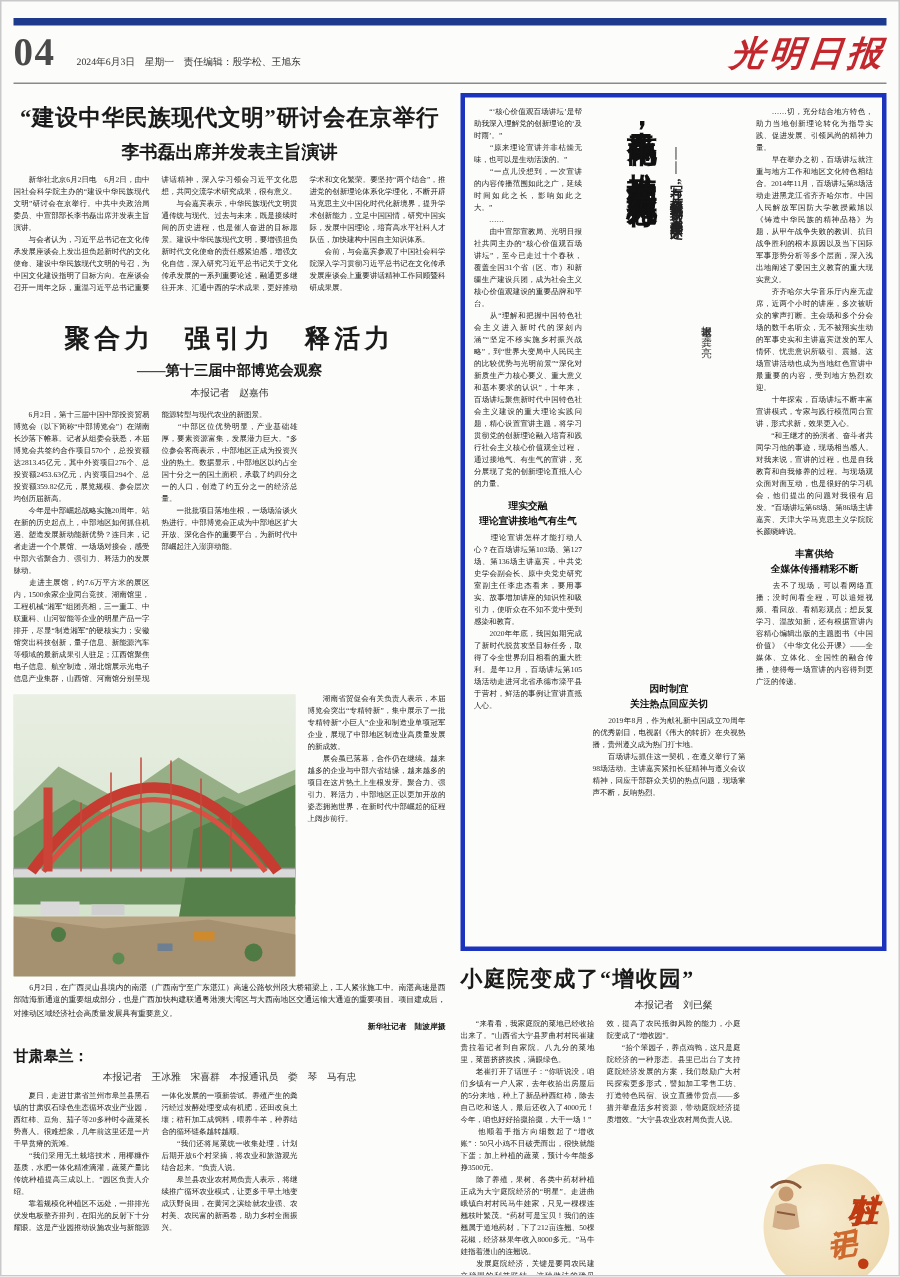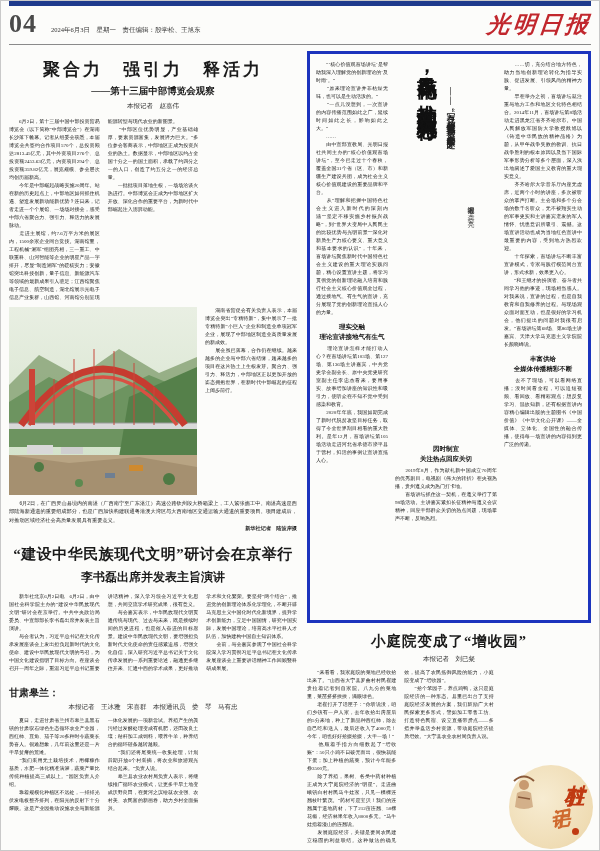--- a/index.html
+++ b/index.html
@@ -1,19 +1,19 @@
 <!DOCTYPE html>
 <html><head>
 <meta charset="utf-8">
 <style>
   html,body{margin:0;padding:0;background:#eee;}
   .page{position:relative;width:598px;height:849px;background:#fcfcfa;border:1px solid #c9c9c9;
         font-family:"Liberation Serif","DejaVu Serif",serif;color:#1a1a1a;overflow:hidden;}
   
-  .hdr{padding:0 8px 0 8px;}
+  .hdr{padding:11px 8px 0 8px;}
   .hdr-bar{height:5px;background:#1e3a8c;}
   .hdr-row{display:flex;align-items:baseline;margin-top:3px;border-bottom:1.5px solid #8a8a8a;padding-bottom:4px;}
   .pageno{font-size:26px;font-weight:bold;color:#4a4a4a;letter-spacing:1px;}
   .section{font-size:29px;font-weight:900;color:#1e3a8c;margin-left:8px;letter-spacing:2px;}
   .dateline{font-size:6.5px;color:#333;margin-left:14px;}
   .masthead{margin-left:auto;font-size:23px;font-weight:bold;font-style:italic;color:#c1272d;
             transform:skewX(-6deg);letter-spacing:3px;}
   
   .main{display:flex;gap:10px;padding:0 8px;}
   .colL{width:288px;}
@@ -47,21 +47,21 @@
   .f-c2{width:102px;flex:none;display:flex;flex-direction:column;}
   .f-c3{width:96px;flex:1;}
   .f-col-text{white-space:pre-line;text-align:justify;font-size:5px;line-height:1.6;color:#222;}
   .f-subhead{white-space:pre-line;font-weight:bold;text-align:center;font-size:6.5px;line-height:1.5;margin:5px 0 3px;color:#111;}
   .f-headblock{height:378px;display:flex;justify-content:center;gap:8px;flex:none;}
   .vhead{writing-mode:vertical-rl;font-size:20px;font-weight:900;line-height:1.05;letter-spacing:1.5px;color:#111;}
   .vsub{writing-mode:vertical-rl;font-size:8.5px;font-weight:bold;margin-top:26px;letter-spacing:1px;color:#222;}
   .vbyline{writing-mode:vertical-rl;font-size:7px;margin-top:140px;color:#333;}
   .f-c1-clip,.f-c3-clip{height:552px;overflow:hidden;}
   
-  .a4-head{font-size:14.5px;font-weight:900;text-align:center;margin-top:9px;letter-spacing:1px;}
+  .a4-head{font-size:14.5px;font-weight:900;margin-top:9px;letter-spacing:1px;}
   .a4-byline{font-size:6.5px;text-align:center;margin-top:4px;color:#333;}
   .a4-wrap{position:relative;margin-top:5px;}
   .a4-body{height:176px;}
   
   .stamp{position:absolute;right:-2px;bottom:-4px;width:92px;height:86px;}
   .stamp-circle{position:absolute;right:0;bottom:0;width:84px;height:84px;border-radius:50%;
                 background:radial-gradient(circle at 40% 40%, #f7ecd2 0%, #efdcb4 70%, #e8d0a0 100%);}
   .stamp-t1{position:absolute;right:8px;top:6px;writing-mode:vertical-rl;font-size:20px;font-weight:900;
             color:#c03a12;font-style:italic;line-height:1;}
   .stamp-t2{position:absolute;right:26px;top:30px;writing-mode:vertical-rl;font-size:19px;font-weight:900;
@@ -79,20 +79,29 @@
     <div class="hdr-row">
       <span class="pageno">04</span>
       <span class="dateline">2024年6月3日　星期一　责任编辑：殷学松、王旭东</span>
       <span class="masthead">光明日报</span>
     </div>
   </div>
 
   <div class="main">
 
     <div class="colL">
+
+      <div>
+        <div class="a1-head">“建设中华民族现代文明”研讨会在京举行</div>
+        <div class="a1-sub">李书磊出席并发表主旨演讲</div>
+        <div class="a1-body just cols3">　　新华社北京6月2日电　6月2日，由中国社会科学院主办的“建设中华民族现代文明”研讨会在京举行。中共中央政治局委员、中宣部部长李书磊出席并发表主旨演讲。
+　　与会者认为，习近平总书记在文化传承发展座谈会上发出担负起新时代的文化使命、建设中华民族现代文明的号召，为中国文化建设指明了目标方向。在座谈会召开一周年之际，重温习近平总书记重要讲话精神，深入学习领会习近平文化思想，共同交流学术研究成果，很有意义。
+　　与会嘉宾表示，中华民族现代文明贯通传统与现代、过去与未来，既是接续时间的历史进程，也是催人奋进的目标愿景。建设中华民族现代文明，要增强担负新时代文化使命的责任感紧迫感，增强文化自信，深入研究习近平总书记关于文化传承发展的一系列重要论述，融通更多继往开来、汇通中西的学术成果，更好推动学术和文化繁荣。要坚持“两个结合”，推进党的创新理论体系化学理化，不断开辟马克思主义中国化时代化新境界，提升学术创新能力，立足中国国情，研究中国实际，发展中国理论，培育高水平社科人才队伍，加快建构中国自主知识体系。
+　　会前，与会嘉宾参观了中国社会科学院深入学习贯彻习近平总书记在文化传承发展座谈会上重要讲话精神工作回顾暨科研成果展。</div>
+      </div>
 
       <div>
         <div class="a2-block">
           <div class="a2-head">聚合力　强引力　释活力</div>
           <div class="a2-sub">——第十三届中部博览会观察</div>
           <div class="a2-byline">本报记者　赵嘉伟</div>
         </div>
         <div class="a2-body just cols3">　　6月2日，第十三届中国中部投资贸易博览会（以下简称“中部博览会”）在湖南长沙落下帷幕。记者从组委会获悉，本届博览会共签约合作项目570个，总投资额达2813.45亿元，其中外资项目276个、总投资额2453.63亿元，内资项目294个、总投资额359.82亿元，展览规模、参会层次均创历届新高。
 　　今年是中部崛起战略实施20周年。站在新的历史起点上，中部地区如何抓住机遇、塑造发展新动能新优势？连日来，记者走进一个个展馆、一场场对接会，感受中部六省聚合力、强引力、释活力的发展脉动。
 　　走进主展馆，约7.6万平方米的展区内，1500余家企业同台竞技。湖南馆里，工程机械“湘军”组团亮相，三一重工、中联重科、山河智能等企业的明星产品一字排开，尽显“制造湘军”的硬核实力；安徽馆突出科技创新，量子信息、新能源汽车等领域的最新成果引人驻足；江西馆聚焦电子信息、航空制造，湖北馆展示光电子信息产业集群，山西馆、河南馆分别呈现能源转型与现代农业的新图景。
@@ -138,29 +147,20 @@
           </div>
           <div class="side-col just">　　湖南省贸促会有关负责人表示，本届博览会突出“专精特新”，集中展示了一批专精特新“小巨人”企业和制造业单项冠军企业，展现了中部地区制造业高质量发展的新成效。
 　　展会虽已落幕，合作仍在继续。越来越多的企业与中部六省结缘，越来越多的项目在这片热土上生根发芽。聚合力、强引力、释活力，中部地区正以更加开放的姿态拥抱世界，在新时代中部崛起的征程上阔步前行。</div>
         </div>
 
         <div class="caption just">　　6月2日，在广西灵山县境内的南湛（广西南宁至广东湛江）高速公路钦州段大桥箱梁上，工人紧张施工中。南湛高速是西部陆海新通道的重要组成部分，也是广西加快构建联通粤港澳大湾区与大西南地区交通运输大通道的重要项目。项目建成后，对推动区域经济社会高质量发展具有重要意义。</div>
         <div class="credit">新华社记者　陆波岸摄</div>
       </div>
 
       <div>
-        <div class="a1-head">“建设中华民族现代文明”研讨会在京举行</div>
-        <div class="a1-sub">李书磊出席并发表主旨演讲</div>
-        <div class="a1-body just cols3">　　新华社北京6月2日电　6月2日，由中国社会科学院主办的“建设中华民族现代文明”研讨会在京举行。中共中央政治局委员、中宣部部长李书磊出席并发表主旨演讲。
-　　与会者认为，习近平总书记在文化传承发展座谈会上发出担负起新时代的文化使命、建设中华民族现代文明的号召，为中国文化建设指明了目标方向。在座谈会召开一周年之际，重温习近平总书记重要讲话精神，深入学习领会习近平文化思想，共同交流学术研究成果，很有意义。
-　　与会嘉宾表示，中华民族现代文明贯通传统与现代、过去与未来，既是接续时间的历史进程，也是催人奋进的目标愿景。建设中华民族现代文明，要增强担负新时代文化使命的责任感紧迫感，增强文化自信，深入研究习近平总书记关于文化传承发展的一系列重要论述，融通更多继往开来、汇通中西的学术成果，更好推动学术和文化繁荣。要坚持“两个结合”，推进党的创新理论体系化学理化，不断开辟马克思主义中国化时代化新境界，提升学术创新能力，立足中国国情，研究中国实际，发展中国理论，培育高水平社科人才队伍，加快建构中国自主知识体系。
-　　会前，与会嘉宾参观了中国社会科学院深入学习贯彻习近平总书记在文化传承发展座谈会上重要讲话精神工作回顾暨科研成果展。</div>
-      </div>
-
-      <div>
         <div class="a3-kicker">甘肃皋兰：</div>
         <div class="a3-byline">本报记者　王冰雅　宋喜群　本报通讯员　娄　琴　马有忠</div>
         <div class="a3-body just cols3">　　夏日，走进甘肃省兰州市皋兰县黑石镇的甘肃驭石绿色生态循环农业产业园，西红柿、豆角、茄子等20多种时令蔬菜长势喜人。很难想象，几年前这里还是一片干旱贫瘠的荒滩。
 　　“我们采用无土栽培技术，用椰糠作基质，水肥一体化精准滴灌，蔬菜产量比传统种植提高三成以上。”园区负责人介绍。
 　　靠着规模化种植区不远处，一排排光伏发电板整齐排列，在阳光的反射下十分耀眼。这是产业园推动设施农业与新能源一体化发展的一项新尝试。养殖产生的粪污经过发酵处理变成有机肥，还田改良土壤；秸秆加工成饲料，喂养牛羊，种养结合的循环链条越转越顺。
 　　“我们还将尾菜统一收集处理，计划后期开放6个村采摘，将农业和旅游观光结合起来。”负责人说。
 　　皋兰县农业农村局负责人表示，将继续推广循环农业模式，让更多干旱土地变成沃野良田，在黄河之滨绘就农业强、农村美、农民富的新画卷，助力乡村全面振兴。</div>
       </div>
     </div>
 

